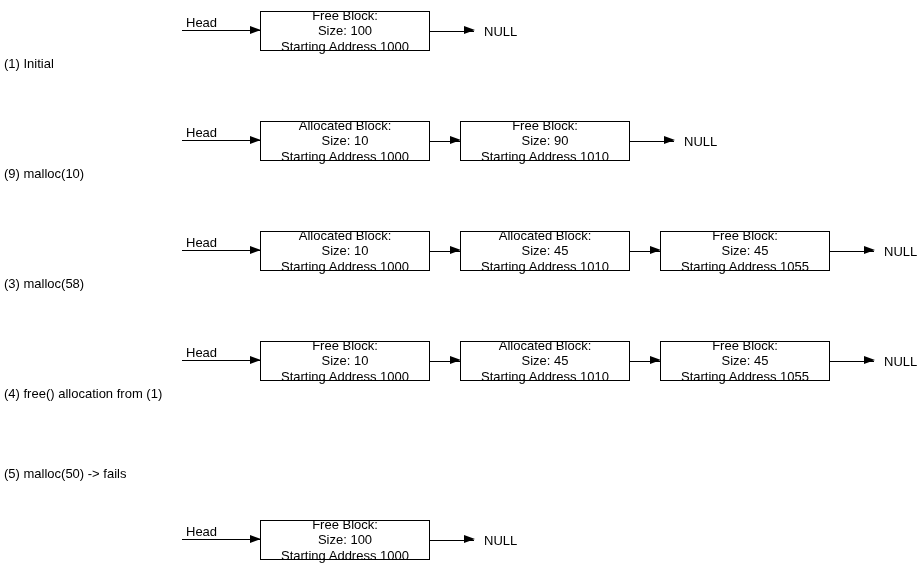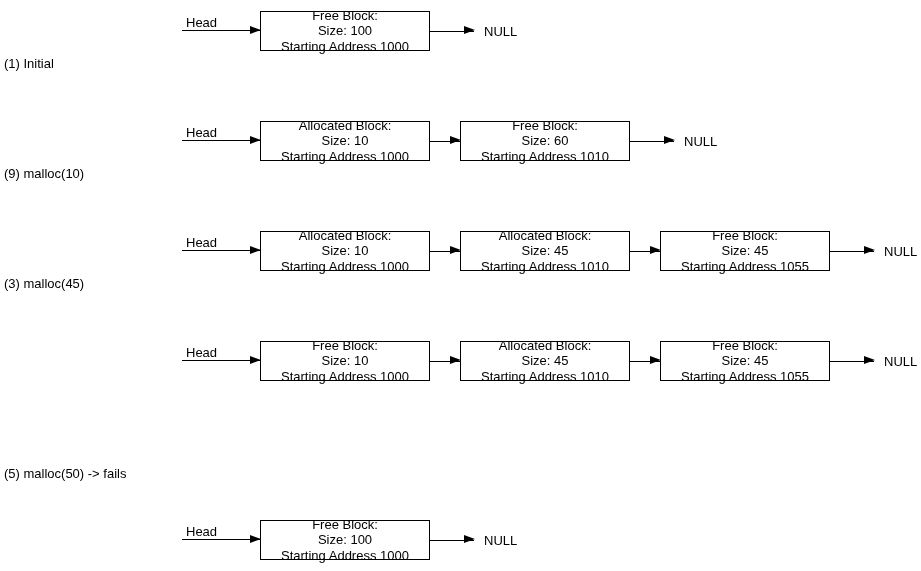--- a/index.html
+++ b/index.html
@@ -70,30 +70,30 @@
   </div>
   <div class="chain">
     <div class="node">
       <div class="node-line">Allocated Block:</div>
       <div class="node-line">Size: 10</div>
       <div class="node-line">Starting Address 1000</div>
     </div>
     <div class="arrow link-arrow"></div>
     <div class="node">
       <div class="node-line">Free Block:</div>
-      <div class="node-line">Size: 60</div>
+      <div class="node-line">Size: 90</div>
       <div class="node-line">Starting Address 1010</div>
     </div>
     <div class="arrow null-arrow"></div>
     <span class="null-label">NULL</span>
   </div>
 </div>
 
 <div class="row" style="top:223px">
-  <div class="step-label">(3) malloc(45)</div>
+  <div class="step-label">(3) malloc(58)</div>
   <div class="head">
     <span class="head-label">Head</span>
     <div class="arrow head-arrow"></div>
   </div>
   <div class="chain">
     <div class="node">
       <div class="node-line">Allocated Block:</div>
       <div class="node-line">Size: 10</div>
       <div class="node-line">Starting Address 1000</div>
     </div>
@@ -108,20 +108,21 @@
       <div class="node-line">Free Block:</div>
       <div class="node-line">Size: 45</div>
       <div class="node-line">Starting Address 1055</div>
     </div>
     <div class="arrow null-arrow"></div>
     <span class="null-label">NULL</span>
   </div>
 </div>
 
 <div class="row" style="top:333px">
+  <div class="step-label">(4) free() allocation from (1)</div>
   <div class="head">
     <span class="head-label">Head</span>
     <div class="arrow head-arrow"></div>
   </div>
   <div class="chain">
     <div class="node">
       <div class="node-line">Free Block:</div>
       <div class="node-line">Size: 10</div>
       <div class="node-line">Starting Address 1000</div>
     </div>

